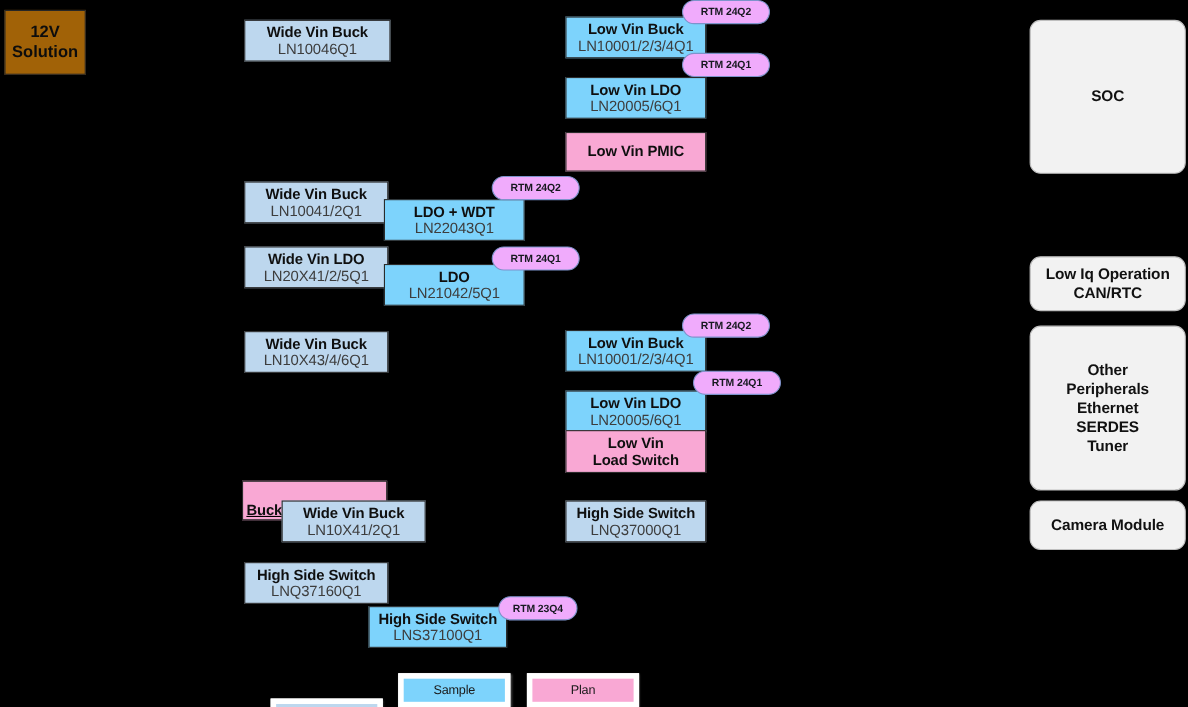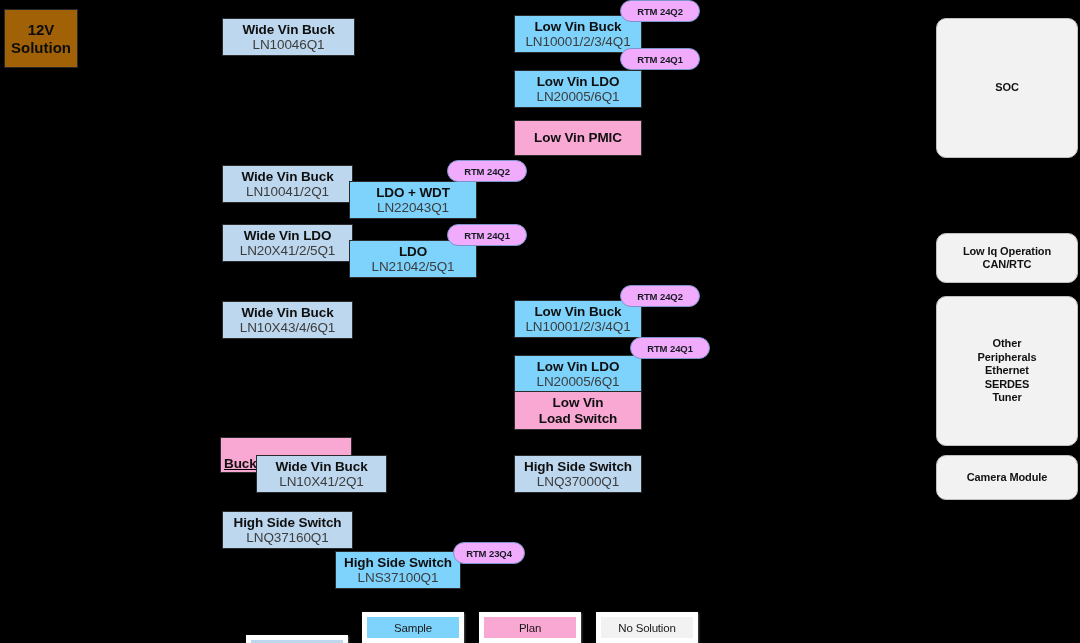--- a/index.html
+++ b/index.html
@@ -62,21 +62,21 @@
     align-items: center;
     justify-content: center;
     text-align: center;
     background: #f2f2f2;
     border: 1px solid #bfbfbf;
     border-radius: 10px;
     line-height: 1.22;
   }
   .rblk span {
     font-weight: bold;
-    font-size: 11px;
+    font-size: 14px;
     color: #111111;
     letter-spacing: -0.1px;
     display: block;
   }
 
   
   .battery {
     position: absolute;
     box-sizing: border-box;
     display: flex;
@@ -241,18 +241,13 @@
     <div class="legend-item" style="left: 362px; top: 612px; width: 102px; height: 31px;">
       <div class="legend-fill sw-sample">
         <span>Sample</span>
       </div>
     </div>
     <div class="legend-item" style="left: 479px; top: 612px; width: 102px; height: 31px;">
       <div class="legend-fill sw-plan">
         <span>Plan</span>
       </div>
     </div>
-    <div class="legend-item" style="left: 596px; top: 612px; width: 102px; height: 31px;">
-      <div class="legend-fill sw-nosolution">
-        <span>No Solution</span>
-      </div>
-    </div>
   </div>
 
 </body></html>

